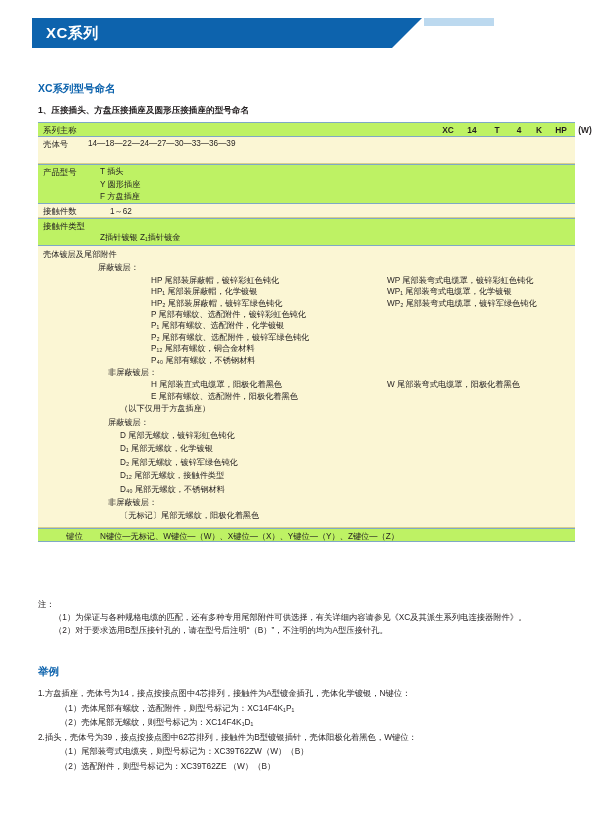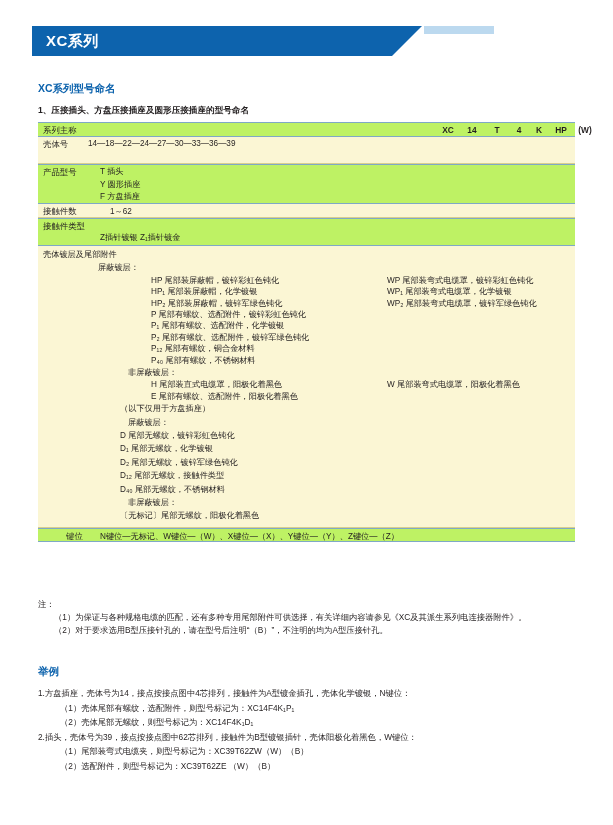--- a/index.html
+++ b/index.html
@@ -20,21 +20,21 @@
     position: relative;
     width: 613px;
     height: 825px;
     padding: 0;
   }
 
   
   .header {
     position: absolute;
     left: 32px;
-    top: 26px;
+    top: 18px;
     width: 430px;
     height: 30px;
     text-decoration: underline;
   }
   .header-bar {
     position: absolute;
     left: 0;
     top: 0;
     width: 360px;
     height: 30px;
@@ -109,21 +109,21 @@
     white-space: nowrap;
   }
   .cell-line {
     position: relative;
     padding: 1px 0 1px 5px;
     font-size: 8.2px;
     white-space: nowrap;
     line-height: 11.4px;
   }
   .ind2 { padding-left: 60px; }
-  .ind3 { padding-left: 90px; font-family: Liberation Serif, serif; }
+  .ind3 { padding-left: 70px; font-family: Liberation Serif, serif; }
   .ind4 { padding-left: 82px; }
 
   .code-head {
     position: absolute;
     top: 2px;
     font-size: 8.4px;
     font-weight: bold;
     text-align: center;
   }
 

